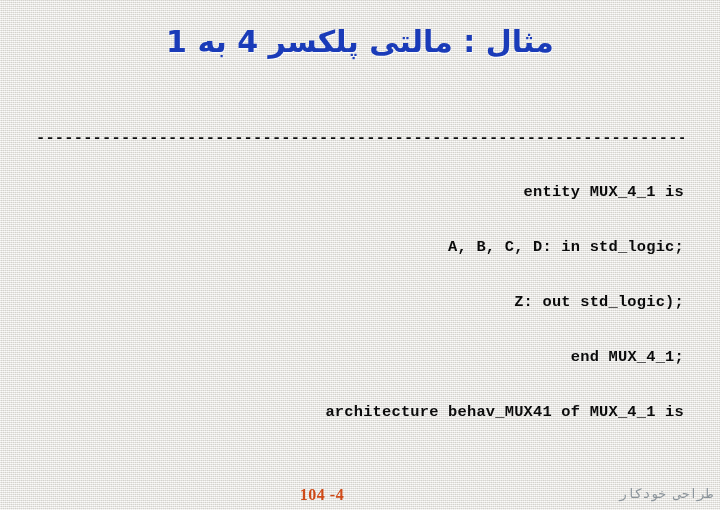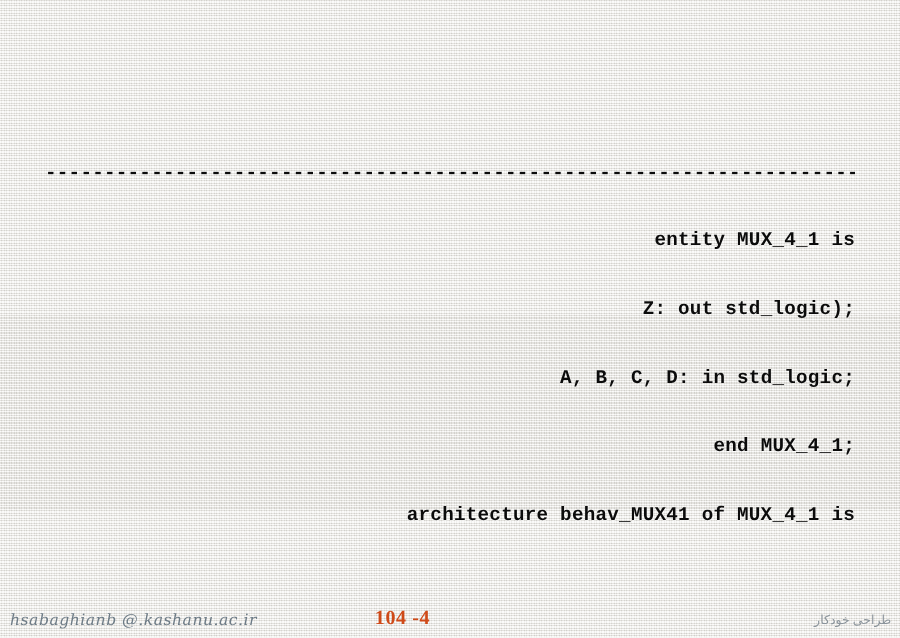--- a/index.html
+++ b/index.html
@@ -103,53 +103,53 @@
     font-weight: 700;
     letter-spacing: 0.5px;
     transform: translateX(-38px);
   }
   #footer-note {
     position: absolute;
     right: 7px;
     bottom: 8px;
     direction: rtl;
     color: #8b949b;
-    font-family: Liberation Serif, serif;
-    font-size: 10px;
+    font-family: Liberation Mono, monospace;
+    font-size: 13px;
     white-space: nowrap;
   }
 </style>
 </head>
 <body>
 
 <div id="slide">
 
+  <div id="title">مثال : مالتی پلکسر 4 به 1</div>
 
   <div id="code">
     <span class="rule">----------------------------------------------------------------------------------------------------</span>
     <span class="ln">entity MUX_4_1 is</span>
+    <span class="ln">        A, B, C, D: in std_logic;</span>
     <span class="ln">        Z: out std_logic);</span>
-    <span class="ln">        A, B, C, D: in std_logic;</span>
     <span class="ln">   end MUX_4_1;</span>
     <span class="ln">architecture behav_MUX41 of MUX_4_1 is</span>
     
     
     
     
     
     
     
     
     
     
     
     
     
     
   </div>
 
-  <div id="footer-email">hsabaghianb @.kashanu.ac.ir</div>
 
   <div id="footer-page">104 -4</div>
 
   <div id="footer-note">طراحی خودکار</div>
 
 </div>
 
 </body></html>

